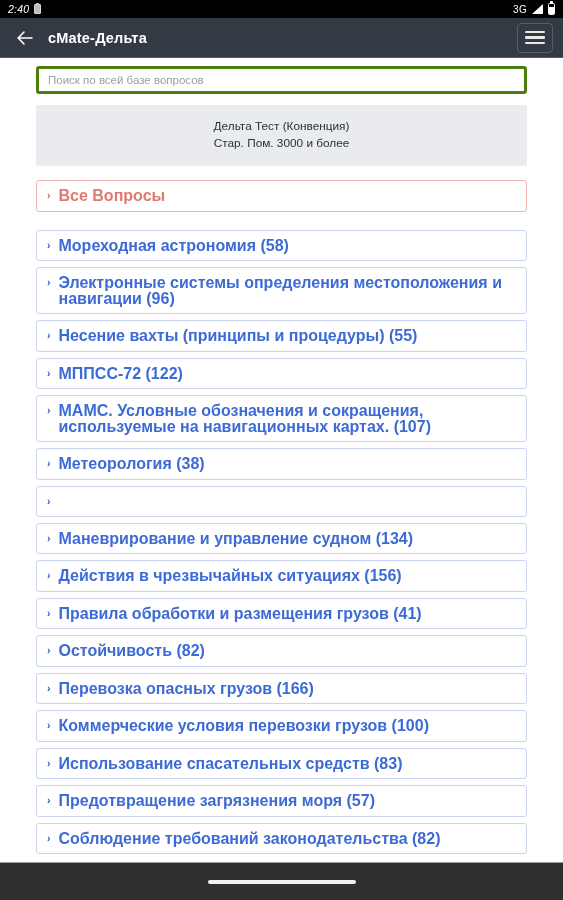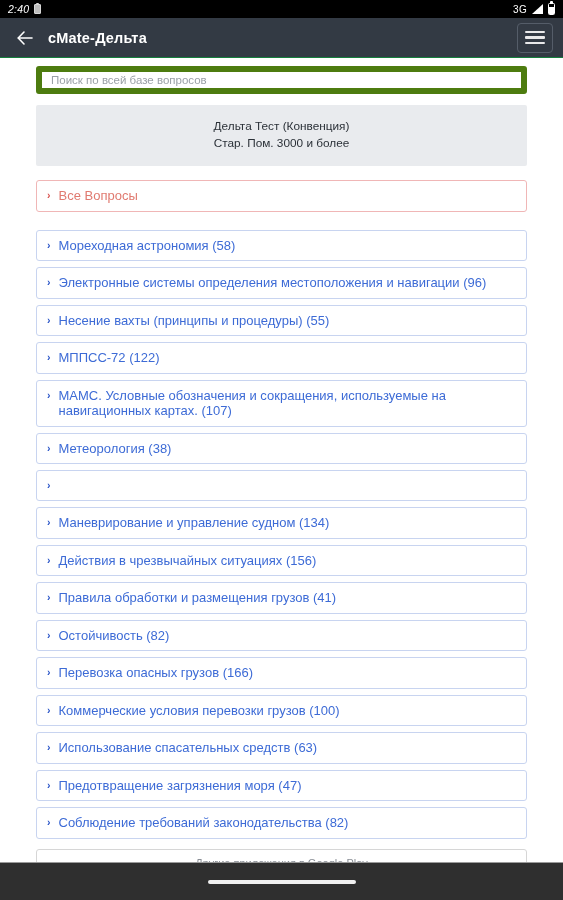--- a/index.html
+++ b/index.html
@@ -126,21 +126,21 @@
     flex: 1 1 auto;
     background: #ffffff;
     padding: 8px 36px 0 36px;
     overflow: hidden;
   }
 
   .search-input {
     display: block;
     width: 100%;
     height: 28px;
-    border: 6px solid #4d7c0f;
+    border: 3px solid #4d7c0f;
     border-radius: 3px;
     background: #ffffff;
     padding: 0 9px;
     font-size: 11.5px;
     font-family: "Liberation Sans", sans-serif;
     color: #33383d;
     outline: none;
   }
   .search-input::placeholder { color: #9aa0a6; }
 
@@ -172,23 +172,24 @@
   .topic-item .chev {
     color: #2b56c8;
     font-size: 10.5px;
     line-height: 15px;
     flex: none;
     margin-right: 8px;
     font-weight: bold;
   }
   .topic-item .label {
     color: #3d6bd6;
-    font-size: 13px;
+    font-size: 16px;
     line-height: 15.5px;
     flex: 1 1 auto;
+    font-weight: bold;
   }
 
   .topic-item.all-questions {
     border-color: #f0b6b6;
     margin-bottom: 18px;
   }
   .topic-item.all-questions .chev { color: #d9534f; }
   .topic-item.all-questions .label { color: #e07a70; }
 
   .play-button {
@@ -319,25 +320,25 @@
           <div class="topic-item">
             <span class="chev">›</span>
             <span class="label">Перевозка опасных грузов (166)</span>
           </div>
           <div class="topic-item">
             <span class="chev">›</span>
             <span class="label">Коммерческие условия перевозки грузов (100)</span>
           </div>
           <div class="topic-item">
             <span class="chev">›</span>
-            <span class="label">Использование спасательных средств (63)</span>
-          </div>
-          <div class="topic-item">
-            <span class="chev">›</span>
-            <span class="label">Предотвращение загрязнения моря (47)</span>
+            <span class="label">Использование спасательных средств (83)</span>
+          </div>
+          <div class="topic-item">
+            <span class="chev">›</span>
+            <span class="label">Предотвращение загрязнения моря (57)</span>
           </div>
           <div class="topic-item">
             <span class="chev">›</span>
             <span class="label">Соблюдение требований законодательства (82)</span>
           </div>
         </div>
 
     </div>
 
     <button class="play-button">Другие приложения в Google Play</button>

